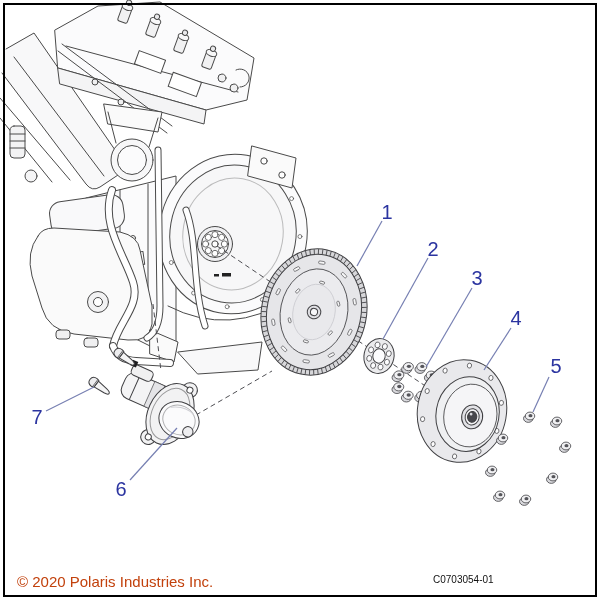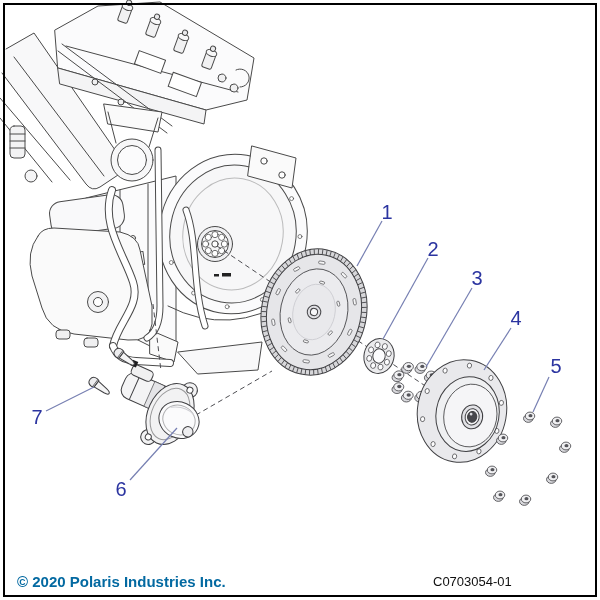--- a/index.html
+++ b/index.html
@@ -1,22 +1,22 @@
 <!DOCTYPE html>
 <html><head>
 <meta charset="utf-8">
 <style>
   html,body{margin:0;padding:0;background:#fff;}
   body{width:600px;height:600px;position:relative;font-family:"Liberation Sans",sans-serif;overflow:hidden;}
   .stage{position:absolute;left:0;top:0;width:600px;height:600px;background:#fff;}
   .frame{position:absolute;inset:3px;border:2px solid #000;pointer-events:none;}
   svg.canvas{position:absolute;left:0;top:0;}
   .callout{position:absolute;transform:translate(-50%,-50%);font-size:20px;line-height:1;color:#2b34a0;}
-  .copyright{position:absolute;left:17px;top:573px;font-size:15px;color:#0369a1;font-weight:bold;}
-  .docnum{position:absolute;left:433px;top:574px;font-size:13px;color:#101010;}
+  .copyright{position:absolute;left:17px;top:573px;font-size:15px;color:#c2410c;}
+  .docnum{position:absolute;left:433px;top:574px;font-size:10px;color:#101010;}
   .leader{stroke:#767fb2;stroke-width:1.2;}
   .dash{stroke:#4f4f54;stroke-width:1;stroke-dasharray:5 3.5;fill:none;}
 </style>
 </head>
 <body>
 
 <div class="stage">
 
 <svg class="canvas" width="600" height="600" viewBox="0 0 600 600">
 

